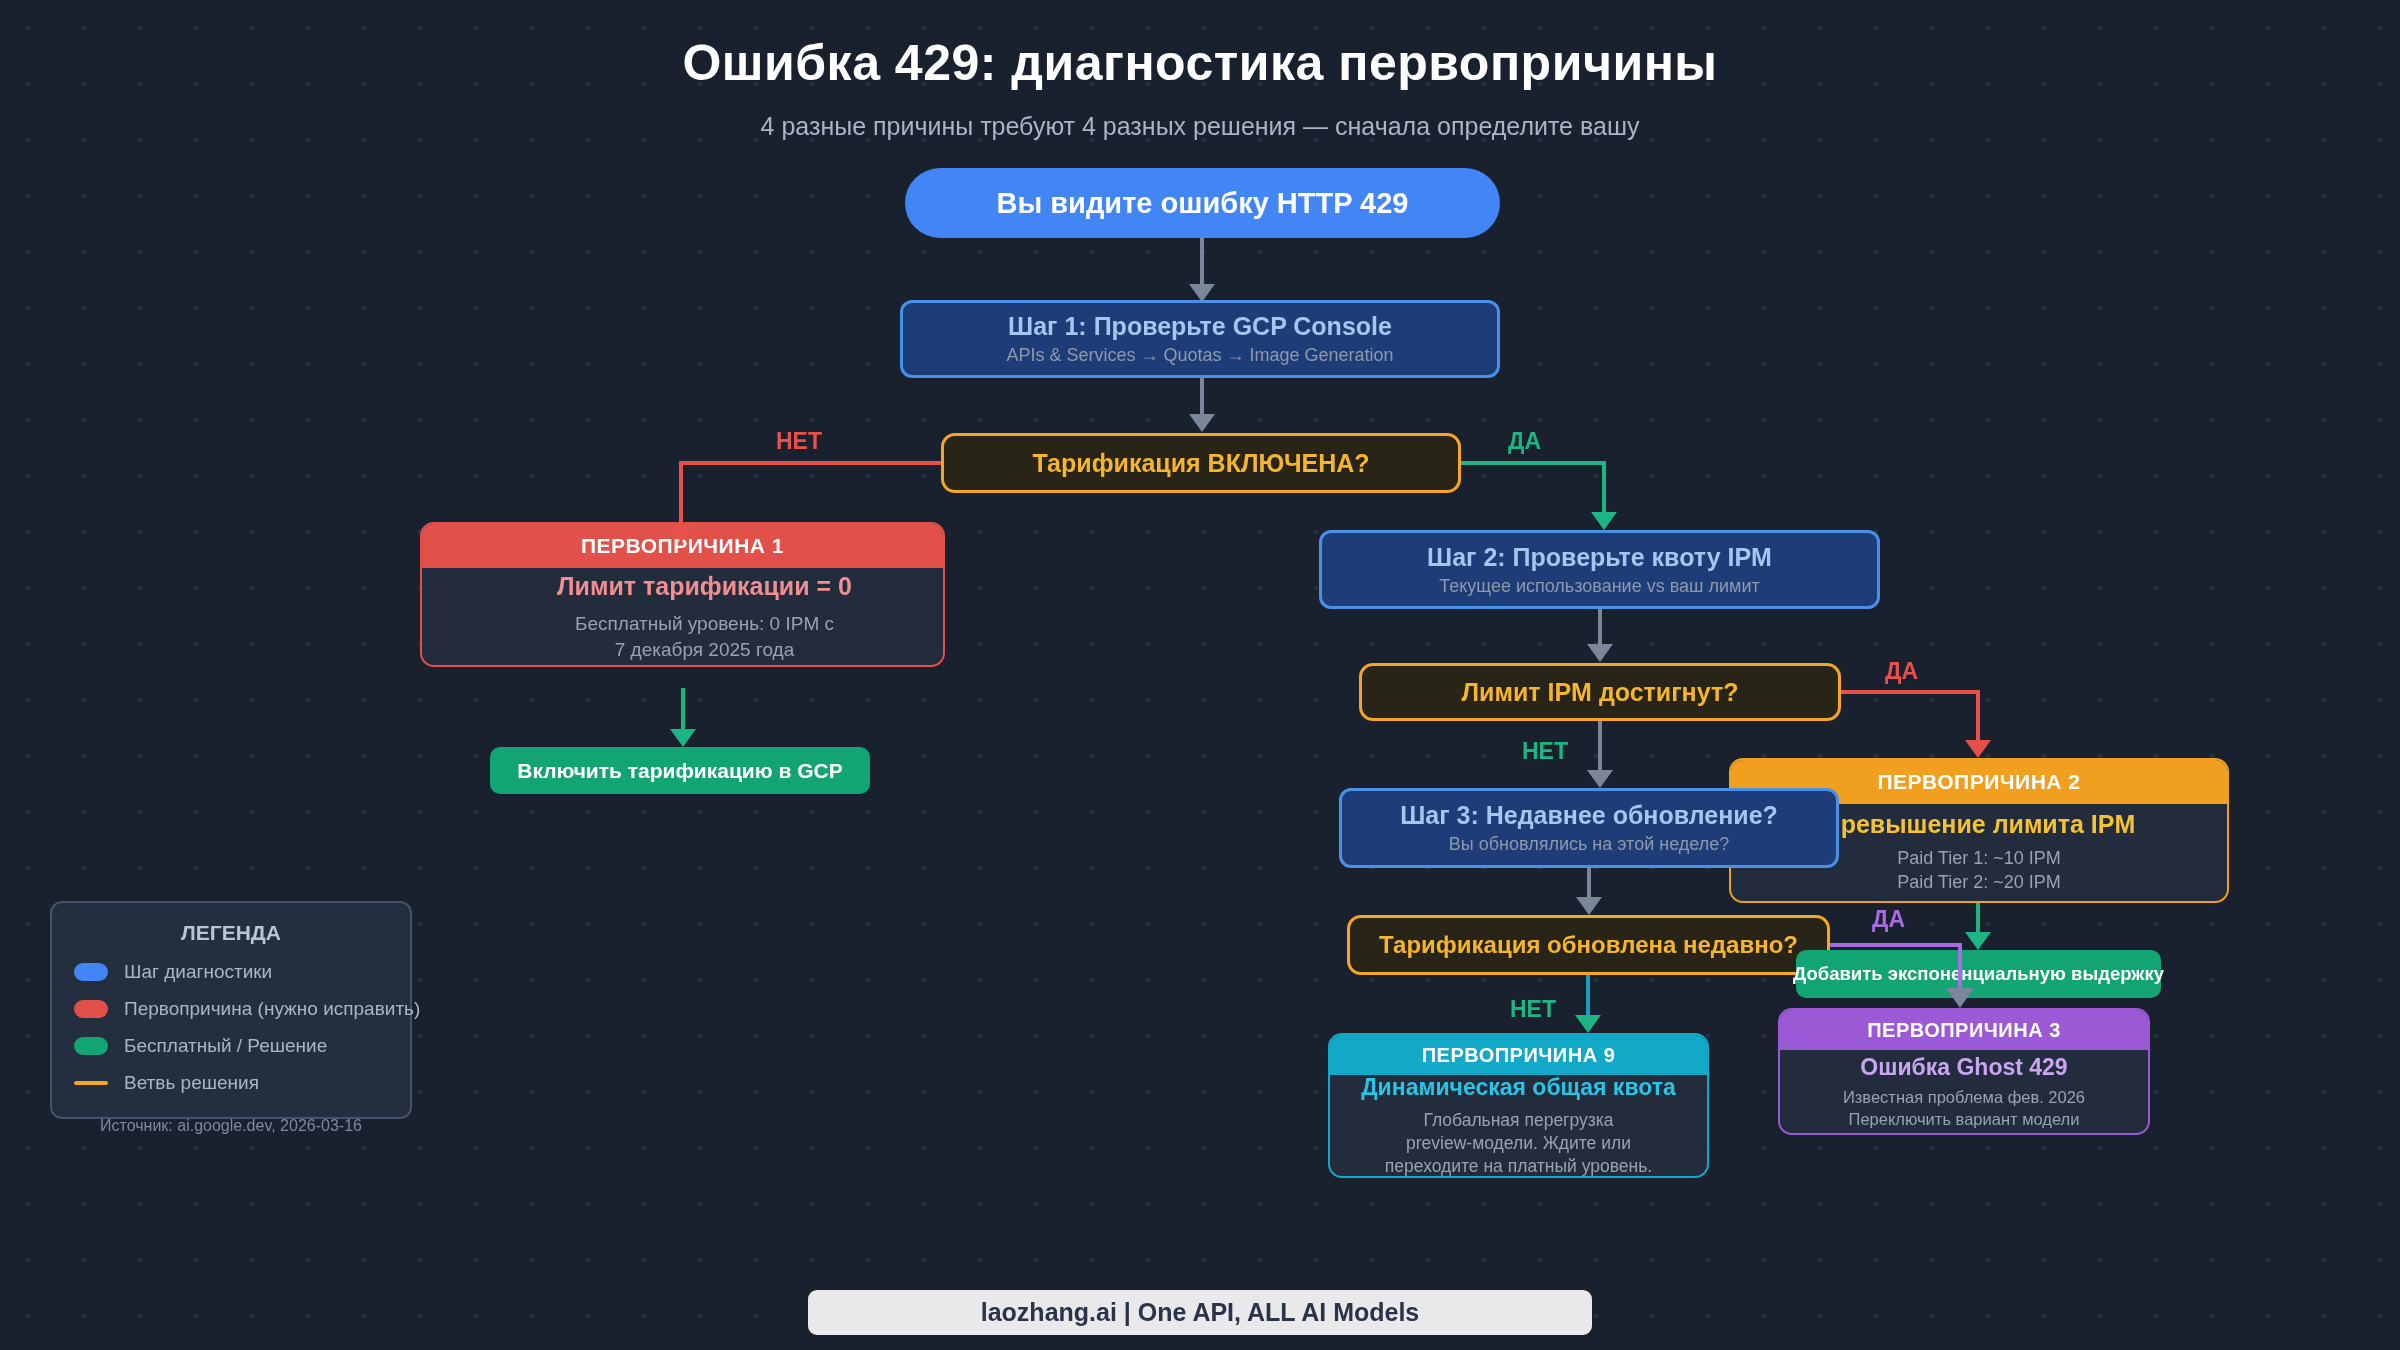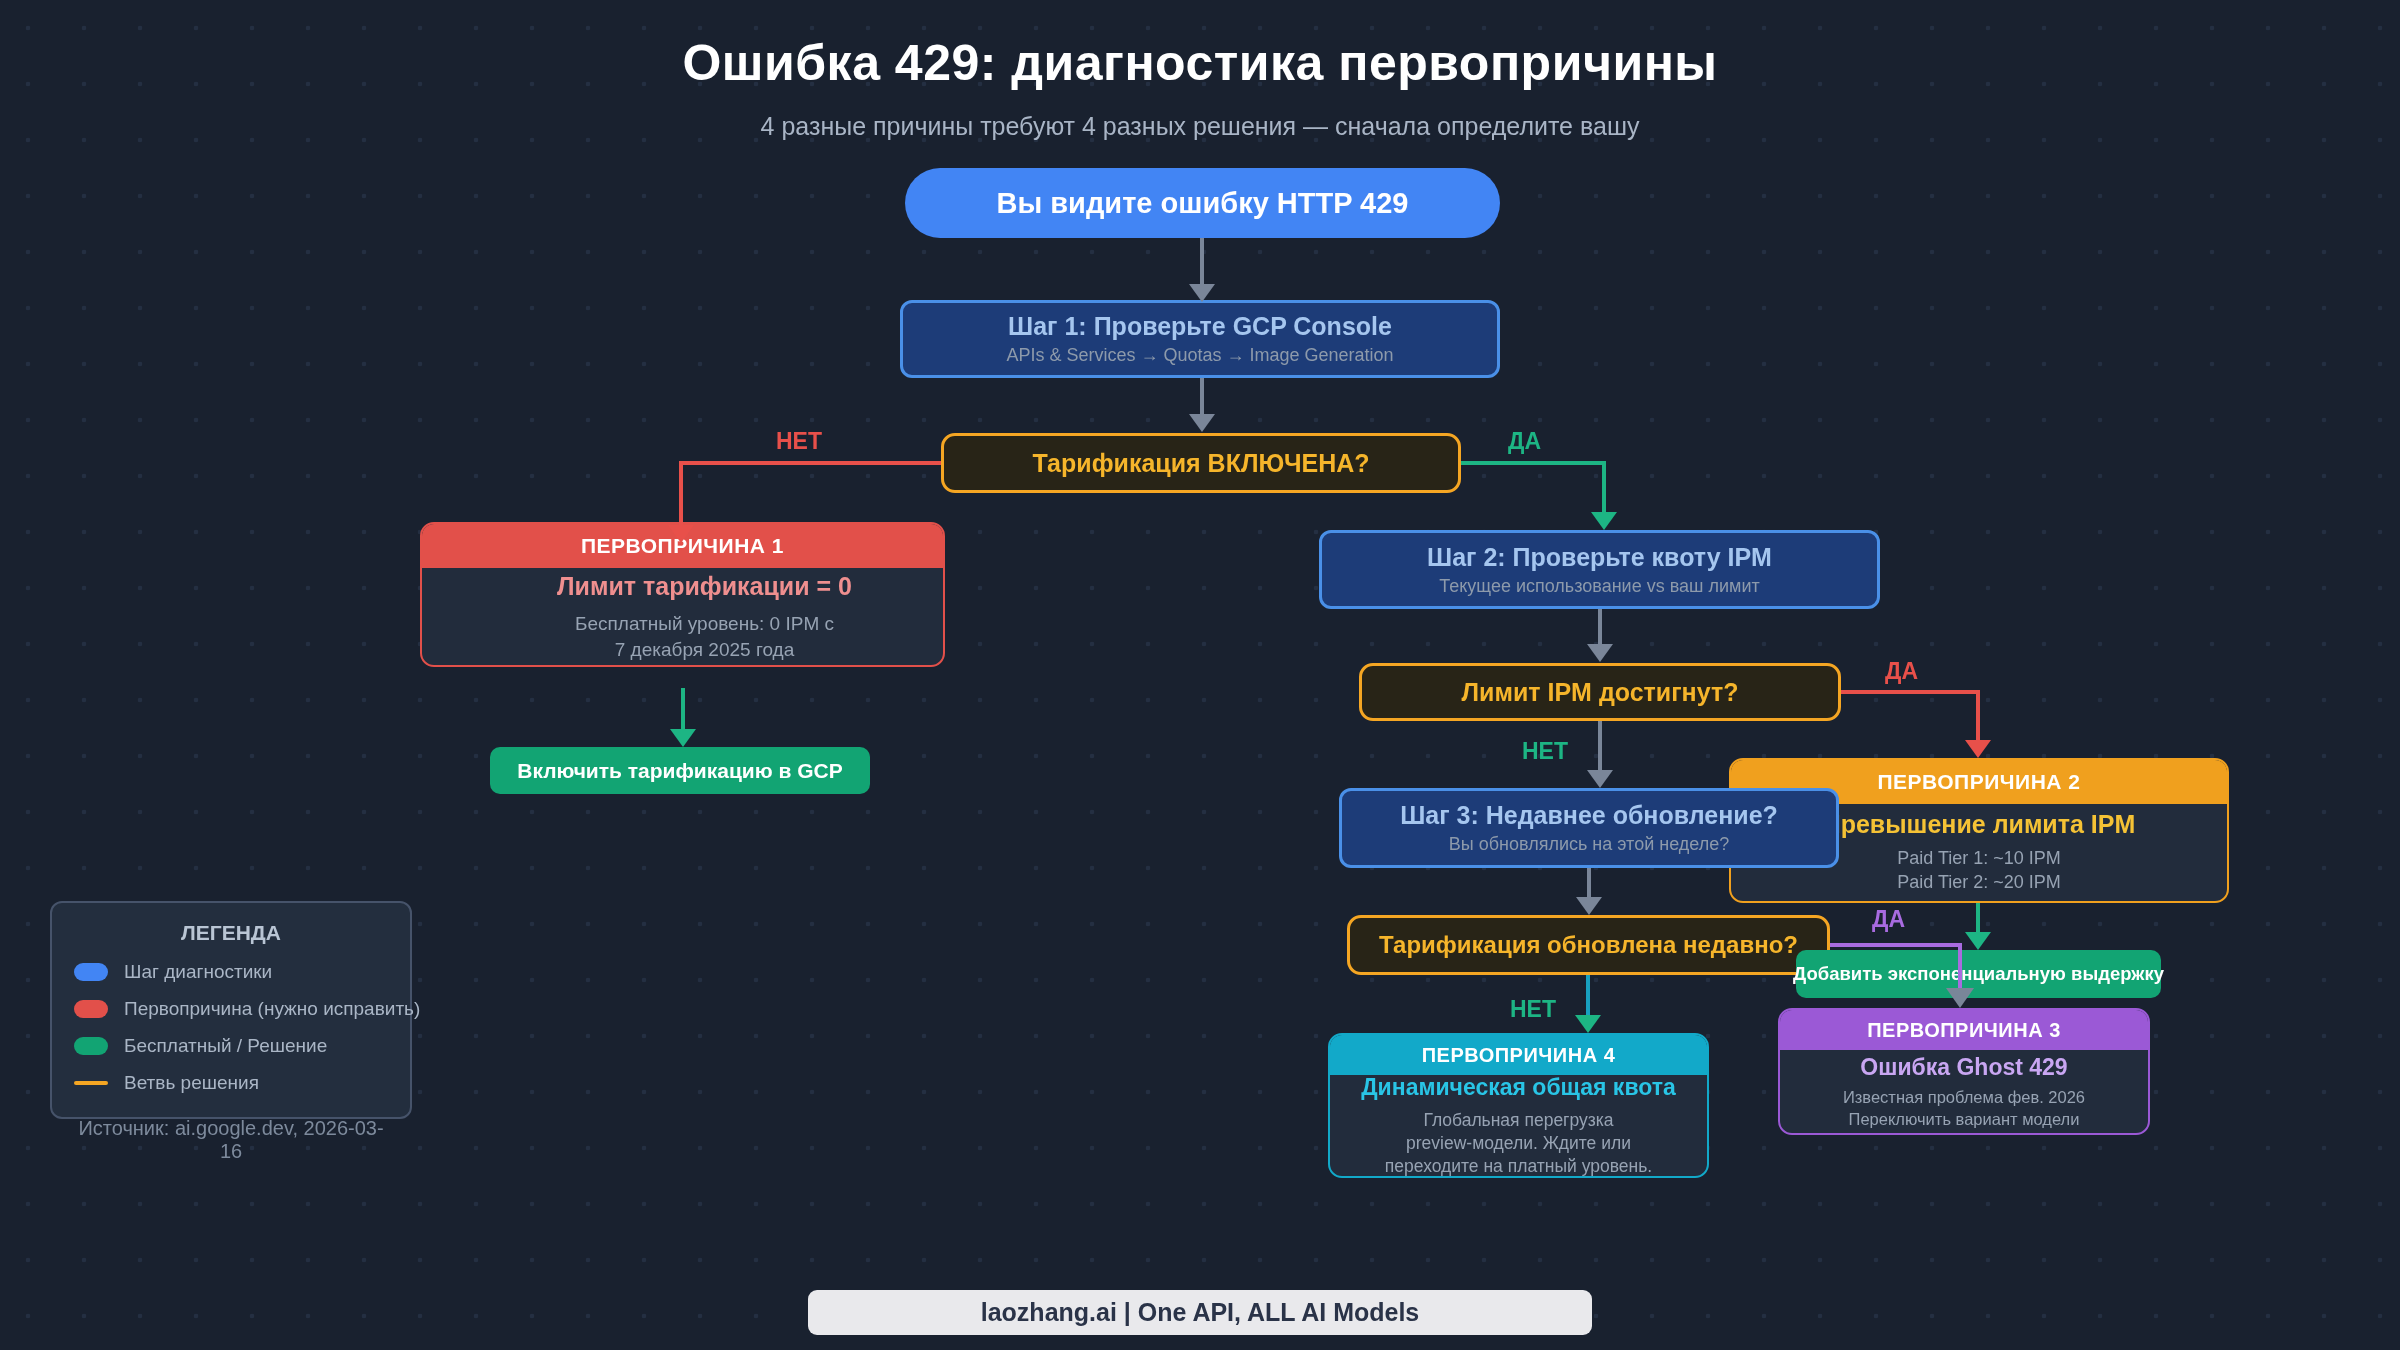--- a/index.html
+++ b/index.html
@@ -88,21 +88,21 @@
     display: flex; flex-direction: column; padding: 18px 22px 24px; z-index: 1;
   }
   .legend-title { text-align: center; font-size: 21px; font-weight: 700; color: #b9c5d4; margin-bottom: 16px; }
   .legend-item { display: flex; align-items: center; margin-bottom: 15px; }
   .legend-swatch { width: 34px; height: 18px; border-radius: 9px; margin-right: 16px; flex: 0 0 auto; }
   .sw-blue  { background: #4285f4; }
   .sw-red   { background: #e2504a; }
   .sw-green { background: #12a473; }
   .legend-line { width: 34px; height: 4px; border-radius: 2px; background: #f5a623; margin-right: 16px; flex: 0 0 auto; }
   .legend-label { font-size: 19px; color: #aab6c6; white-space: nowrap; }
-  .legend-source { text-align: center; font-size: 20px; color: #7d8a9c; margin-top: 8px; }
+  .legend-source { text-align: center; font-size: 16px; color: #7d8a9c; margin-top: 8px; }
 
   .footer-pill {
     background: #e9e9ec; border-radius: 9px;
     display: flex; align-items: center; justify-content: center;
     font-size: 25px; font-weight: 700; color: #2a3348; z-index: 1;
   }
 </style>
 </head>
 <body>
 
@@ -203,21 +203,21 @@
 <div class="abs cause-card cause-purple" style="left:1778px; top:1008px; width:372px; height:127px;">
   <div class="cause-head" style="height:40px; font-size:20px;">ПЕРВОПРИЧИНА 3</div>
   <div class="cause-body" style="height:84px;">
     <div class="cause-title">Ошибка Ghost 429</div>
     <div class="cause-line">Известная проблема фев. 2026</div>
     <div class="cause-line">Переключить вариант модели</div>
   </div>
 </div>
 
 <div class="abs cause-card cause-cyan" style="left:1328px; top:1033px; width:381px; height:145px;">
-  <div class="cause-head" style="height:40px; font-size:20px;">ПЕРВОПРИЧИНА 4</div>
+  <div class="cause-head" style="height:40px; font-size:20px;">ПЕРВОПРИЧИНА 9</div>
   <div class="cause-body" style="height:102px;">
     <div class="cause-title">Динамическая общая квота</div>
     <div class="cause-line">Глобальная перегрузка</div>
     <div class="cause-line">preview-модели. Ждите или</div>
     <div class="cause-line">переходите на платный уровень.</div>
   </div>
 </div>
 
 <div class="abs legend" style="left:50px; top:901px; width:362px; height:218px;">
   <div class="legend-title">ЛЕГЕНДА</div>

